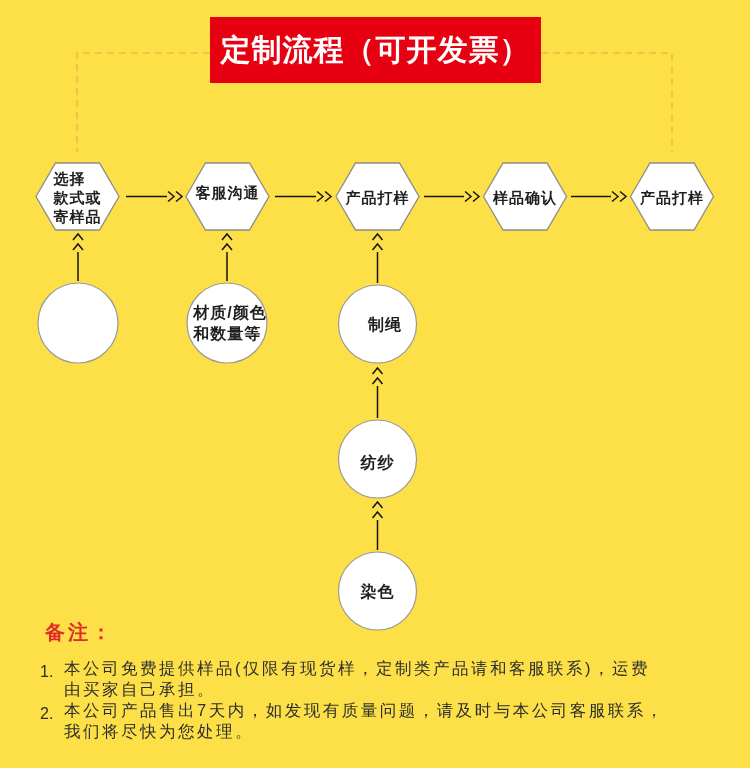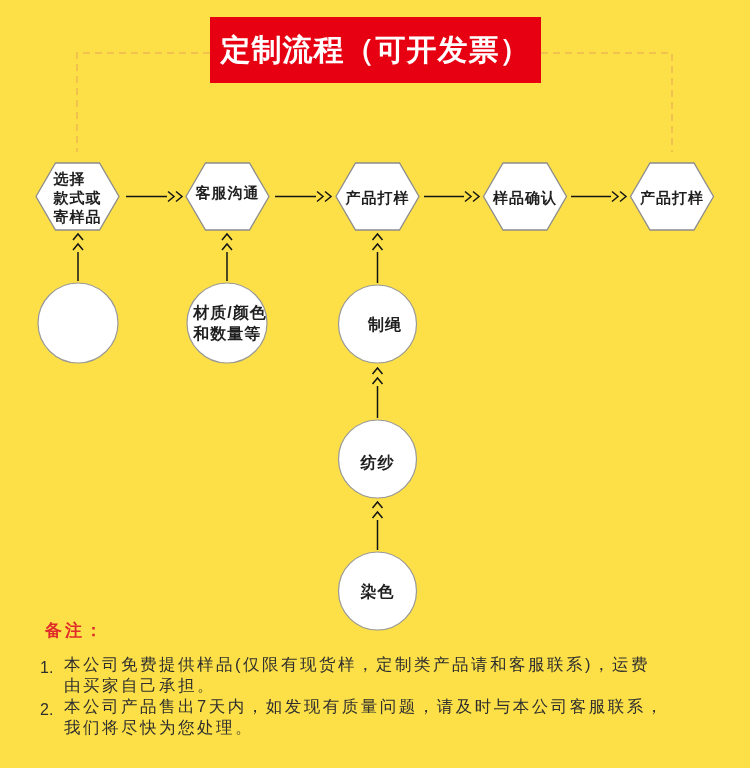--- a/index.html
+++ b/index.html
@@ -18,21 +18,21 @@
 
   .shape-label{
     position:absolute;transform:translate(-50%,-50%);
     color:#1f1f1f;font-weight:bold;white-space:pre-line;
   }
   .hex-label{font-size:15px;line-height:19px;letter-spacing:1px;}
   .circle-label{font-size:16px;line-height:21px;letter-spacing:1px;}
 
   .notes{position:absolute;left:40px;top:619px;width:700px;}
   .notes-heading{
-    color:#e02b2b;font-size:17px;font-weight:bold;letter-spacing:3px;
+    color:#e02b2b;font-size:20px;font-weight:bold;letter-spacing:3px;
     margin:0 0 12px 5px;
   }
   .note-item{display:flex;align-items:flex-start;}
   .note-num{
     flex:0 0 24px;font-size:16px;color:#2e2e2e;line-height:28px;
   }
   .note-text{
     flex:1;font-size:16.5px;color:#2e2e2e;line-height:21px;
     letter-spacing:2.5px;white-space:pre-line;
   }

